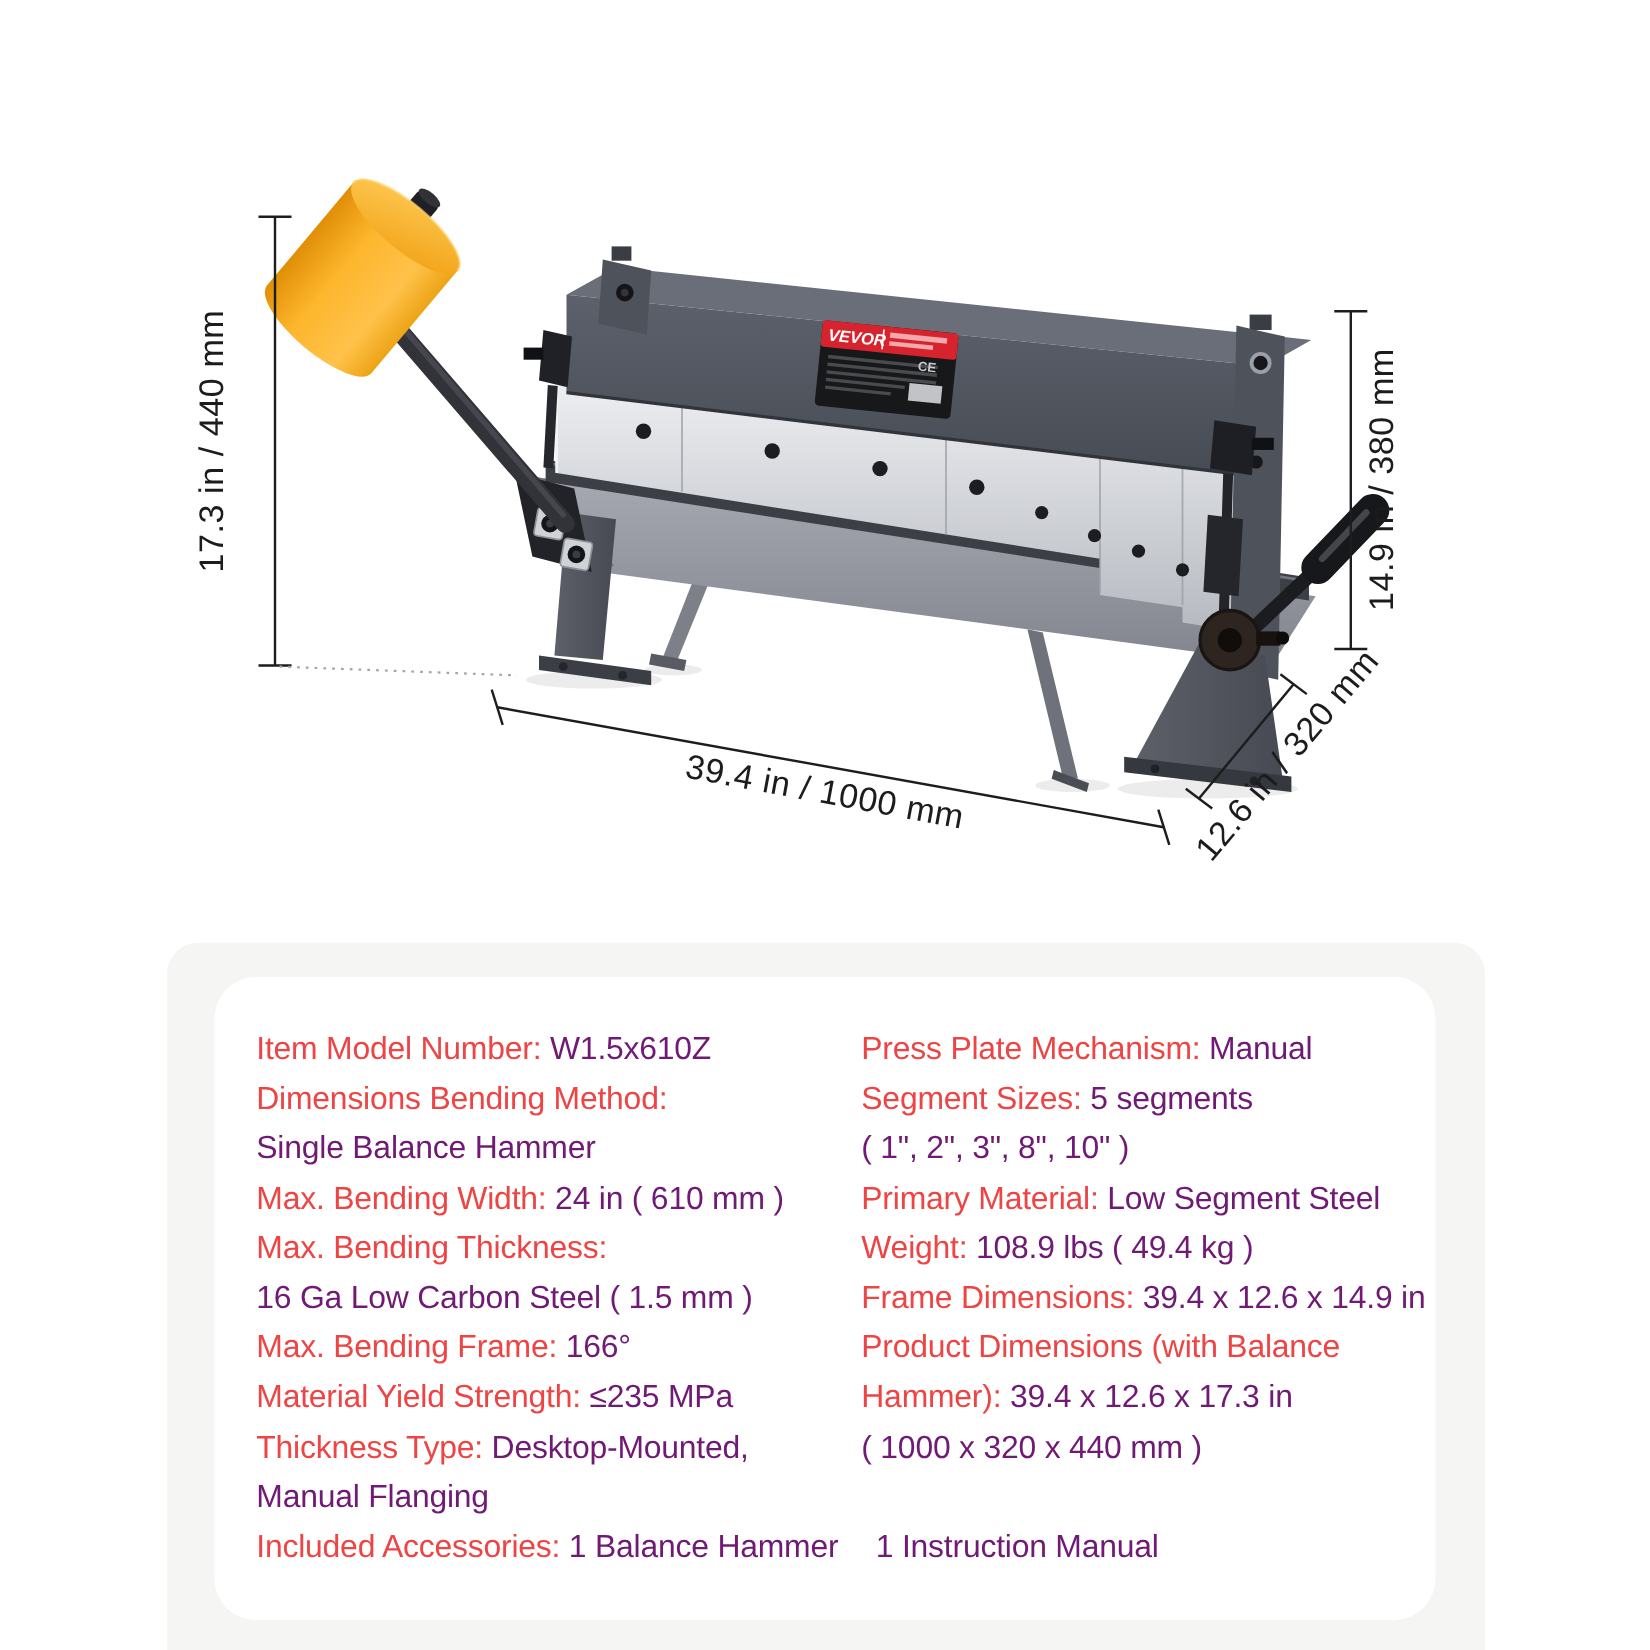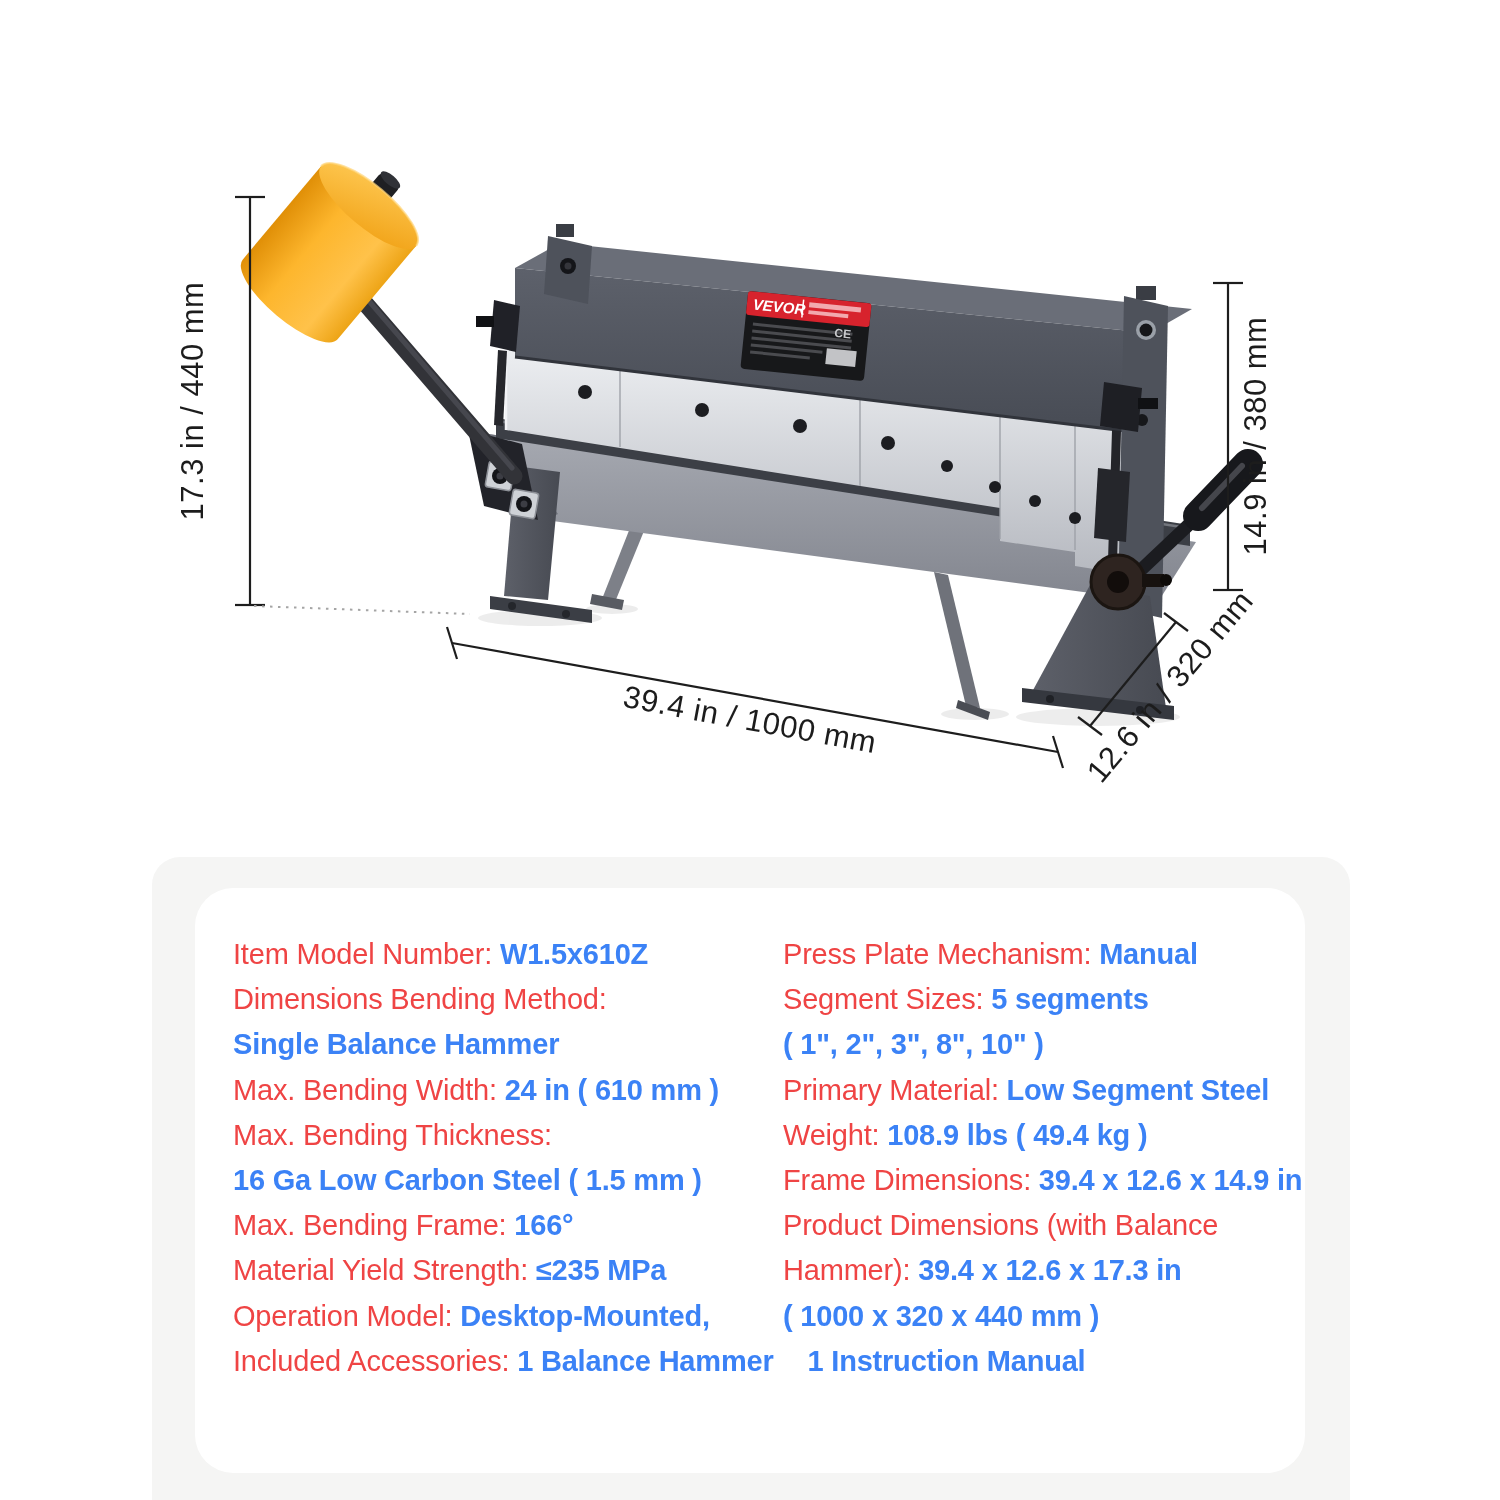--- a/index.html
+++ b/index.html
@@ -10,21 +10,21 @@
     fill:#1c1c1c;letter-spacing:0.5px;}
   .spec-panel-bg{position:absolute;left:152px;top:857px;width:1198px;height:643px;
     background:#f5f5f4;border-radius:28px 28px 0 0;}
   .spec-card{position:absolute;left:195px;top:888px;width:1110px;height:585px;
     background:#ffffff;border-radius:38px;}
   .spec-col{position:absolute;top:44px;}
   .spec-col.left{left:38px;}
   .spec-col.right{left:588px;}
   .spec-line{height:45.2px;line-height:45.2px;white-space:nowrap;font-size:29px;letter-spacing:-0.2px;}
   .spec-line .label{color:#ef4444;font-weight:500;}
-  .spec-line .value{color:#3b82f6;font-weight:700;}
+  .spec-line .value{color:#701a75;font-weight:400;}
   .spec-line .gap{margin-left:34px;}
 </style>
 </head>
 <body>
 
 <div class="stage">
 
   <svg class="illustration" viewBox="0 0 1500 900">
     <defs>
       <linearGradient id="gradSilver" x1="0" y1="0" x2="0" y2="1">
@@ -226,21 +226,22 @@
   <div class="spec-card">
     <div class="spec-col left">
         <div class="spec-line"><span class="label">Item Model Number: </span><span class="value">W1.5x610Z</span></div>
         <div class="spec-line"><span class="label">Dimensions Bending Method:</span></div>
         <div class="spec-line"><span class="value">Single Balance Hammer</span></div>
         <div class="spec-line"><span class="label">Max. Bending Width: </span><span class="value">24 in ( 610 mm )</span></div>
         <div class="spec-line"><span class="label">Max. Bending Thickness:</span></div>
         <div class="spec-line"><span class="value">16 Ga Low Carbon Steel ( 1.5 mm )</span></div>
         <div class="spec-line"><span class="label">Max. Bending Frame: </span><span class="value">166°</span></div>
         <div class="spec-line"><span class="label">Material Yield Strength: </span><span class="value">≤235 MPa</span></div>
-        <div class="spec-line"><span class="label">Operation Model: </span><span class="value">Desktop-Mounted,</span></div>
+        <div class="spec-line"><span class="label">Thickness Type: </span><span class="value">Desktop-Mounted,</span></div>
+        <div class="spec-line"><span class="value">Manual Flanging</span></div>
         <div class="spec-line"><span class="label">Included Accessories: </span><span class="value">1 Balance Hammer</span><span class="value gap">1 Instruction Manual</span></div>
       </div>
     <div class="spec-col right">
         <div class="spec-line"><span class="label">Press Plate Mechanism: </span><span class="value">Manual</span></div>
         <div class="spec-line"><span class="label">Segment Sizes: </span><span class="value">5 segments</span></div>
         <div class="spec-line"><span class="value">( 1", 2", 3", 8", 10" )</span></div>
         <div class="spec-line"><span class="label">Primary Material: </span><span class="value">Low Segment Steel</span></div>
         <div class="spec-line"><span class="label">Weight: </span><span class="value">108.9 lbs ( 49.4 kg )</span></div>
         <div class="spec-line"><span class="label">Frame Dimensions: </span><span class="value">39.4 x 12.6 x 14.9 in</span></div>
         <div class="spec-line"><span class="label">Product Dimensions (with Balance</span></div>

